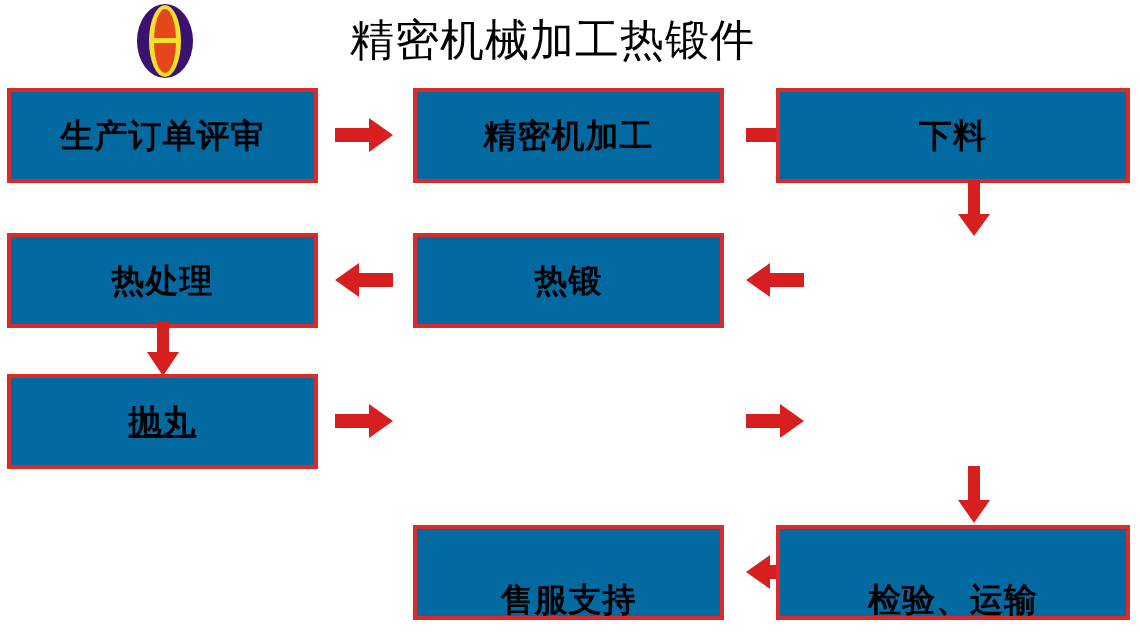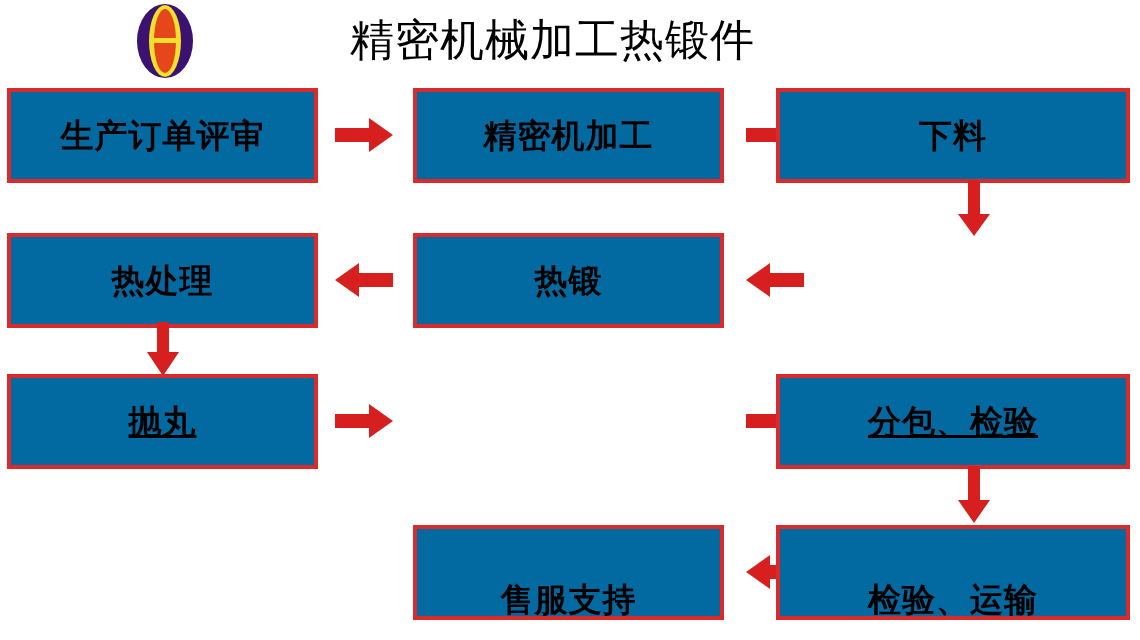--- a/index.html
+++ b/index.html
@@ -192,23 +192,20 @@
     </svg>
   </div>
 
 
   <div class="arrow arrow-h ah-23 ay-r3">
     <svg viewBox="0 0 66 44" xmlns="http://www.w3.org/2000/svg">
       <polygon points="4,15 38,15 38,5 62,22 38,39 38,29 4,29" fill="#d81f1f"></polygon>
     </svg>
   </div>
 
-  <div class="node c3 r3">
-    <span class="node-label">分包、检验</span>
-  </div>
 
   <div class="arrow arrow-v av-c3-r3r4">
     <svg viewBox="0 0 44 58" xmlns="http://www.w3.org/2000/svg">
       <polygon points="16,0 28,0 28,34 38,34 22,57 6,34 16,34" fill="#d81f1f"></polygon>
     </svg>
   </div>
 
   <div class="node c2 r4">
     <span class="node-label">售服支持</span>
   </div>

